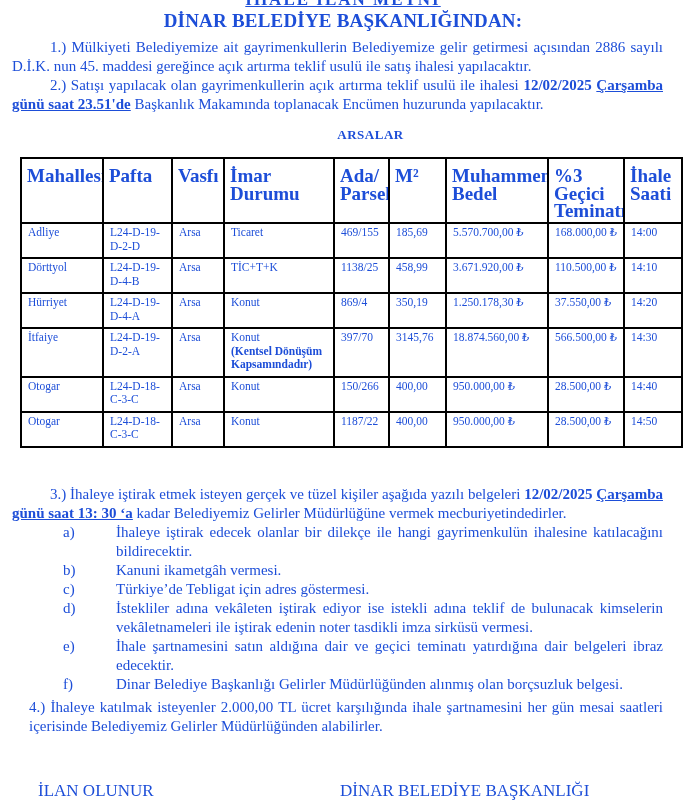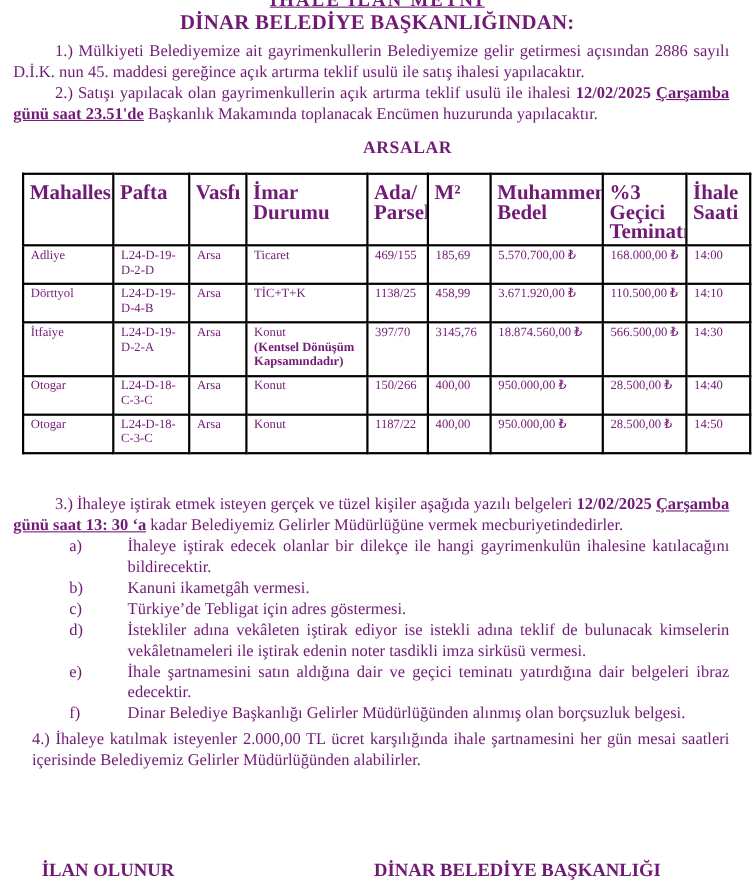--- a/index.html
+++ b/index.html
@@ -1,19 +1,19 @@
 <!DOCTYPE html>
 <html lang="tr"><head>
 <meta charset="utf-8">
 <style>
   html,body { margin:0; padding:0; background:#ffffff; }
   .page {
     position:relative;
     width:686px; height:807px;
-    background:#ffffff; color:#701a75;
+    background:#ffffff; color:#1d4ed8;
     font-family:"Liberation Serif","DejaVu Serif",serif;
     font-size:15px; line-height:19px;
     overflow:hidden;
   }
   .clip-head {
     height:9px; overflow:hidden; text-align:center;
   }
   .clip-head span {
     display:inline-block;
     font-weight:bold; font-size:17px; line-height:20px;
@@ -26,21 +26,21 @@
     margin:1px 0 6px 0; letter-spacing:0.2px;
   }
   .para {
     margin:0 23px 0 29px;
     text-align:justify;
   }
   .indent { text-indent:38px;margin-left:12px; }
   .b  { font-weight:bold; }
   .bu { font-weight:bold; text-decoration:underline; }
   .section-title {
-    text-align:center; font-weight:bold; font-size:16px; line-height:19px;
+    text-align:center; font-weight:bold; font-size:13px; line-height:19px;
     margin:11px 0 0 55px; letter-spacing:0.5px;
   }
   table.listing {
     border-collapse:collapse; table-layout:fixed;
     margin:13px 0 0 20px; width:661px;
   }
   .listing th, .listing td {
     border:2px solid #000;
     vertical-align:top; text-align:left;
     white-space:pre-line; overflow:hidden;
@@ -56,21 +56,21 @@
   .imar-note { display:block; font-weight:bold; }
   .p3 { margin-top:37px; }
   .list-item {
     display:flex; margin:0 23px 0 63px;
   }
   .list-label { flex:0 0 26px; }
   .list-text  { flex:1; text-align:justify;margin-left:27px; }
   .p4 { margin-top:4px; }
   .footer {
     position:absolute; left:0; top:781px; width:686px; height:24px;
-    font-weight:bold; font-size:17px;
+    font-weight:normal; font-size:17px;
   }
   .footer-left  { position:absolute; left:38px;  top:0; }
   .footer-right { position:absolute; left:340px; top:0; }
 </style>
 </head>
 <body>
 
 <div class="page">
 
   <div class="clip-head">
@@ -135,20 +135,32 @@
 D-4-B</td>
         <td>Arsa</td>
         <td><span>TİC+T+K</span><span class="imar-note"></span></td>
         <td>1138/25</td>
         <td>458,99</td>
         <td>3.671.920,00 ₺</td>
         <td>110.500,00 ₺</td>
         <td>14:10</td>
       </tr>
       <tr>
+        <td>Hürriyet</td>
+        <td>L24-D-19-
+D-4-A</td>
+        <td>Arsa</td>
+        <td><span>Konut</span><span class="imar-note"></span></td>
+        <td>869/4</td>
+        <td>350,19</td>
+        <td>1.250.178,30 ₺</td>
+        <td>37.550,00 ₺</td>
+        <td>14:20</td>
+      </tr>
+      <tr>
         <td>İtfaiye</td>
         <td>L24-D-19-
 D-2-A</td>
         <td>Arsa</td>
         <td><span>Konut</span><span class="imar-note">(Kentsel Dönüşüm Kapsamındadır)</span></td>
         <td>397/70</td>
         <td>3145,76</td>
         <td>18.874.560,00 ₺</td>
         <td>566.500,00 ₺</td>
         <td>14:30</td>

